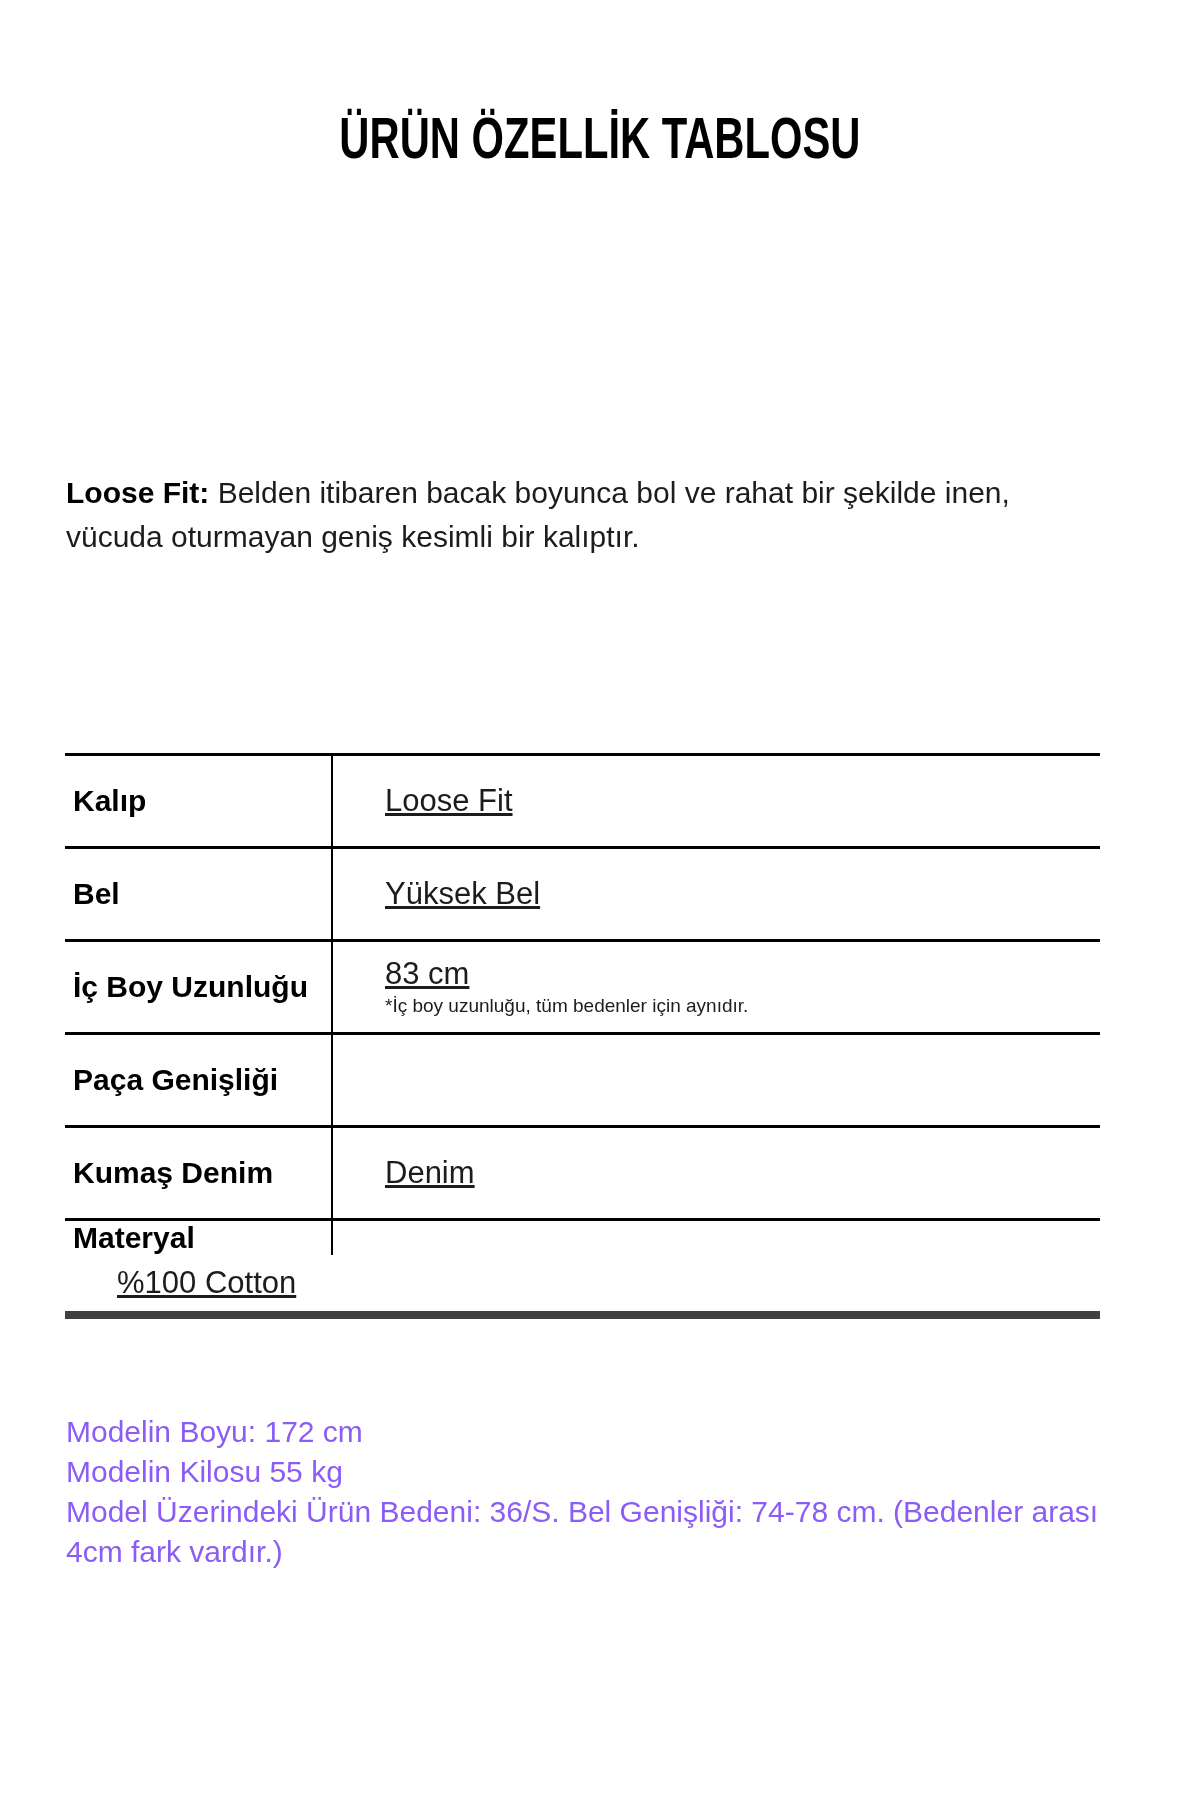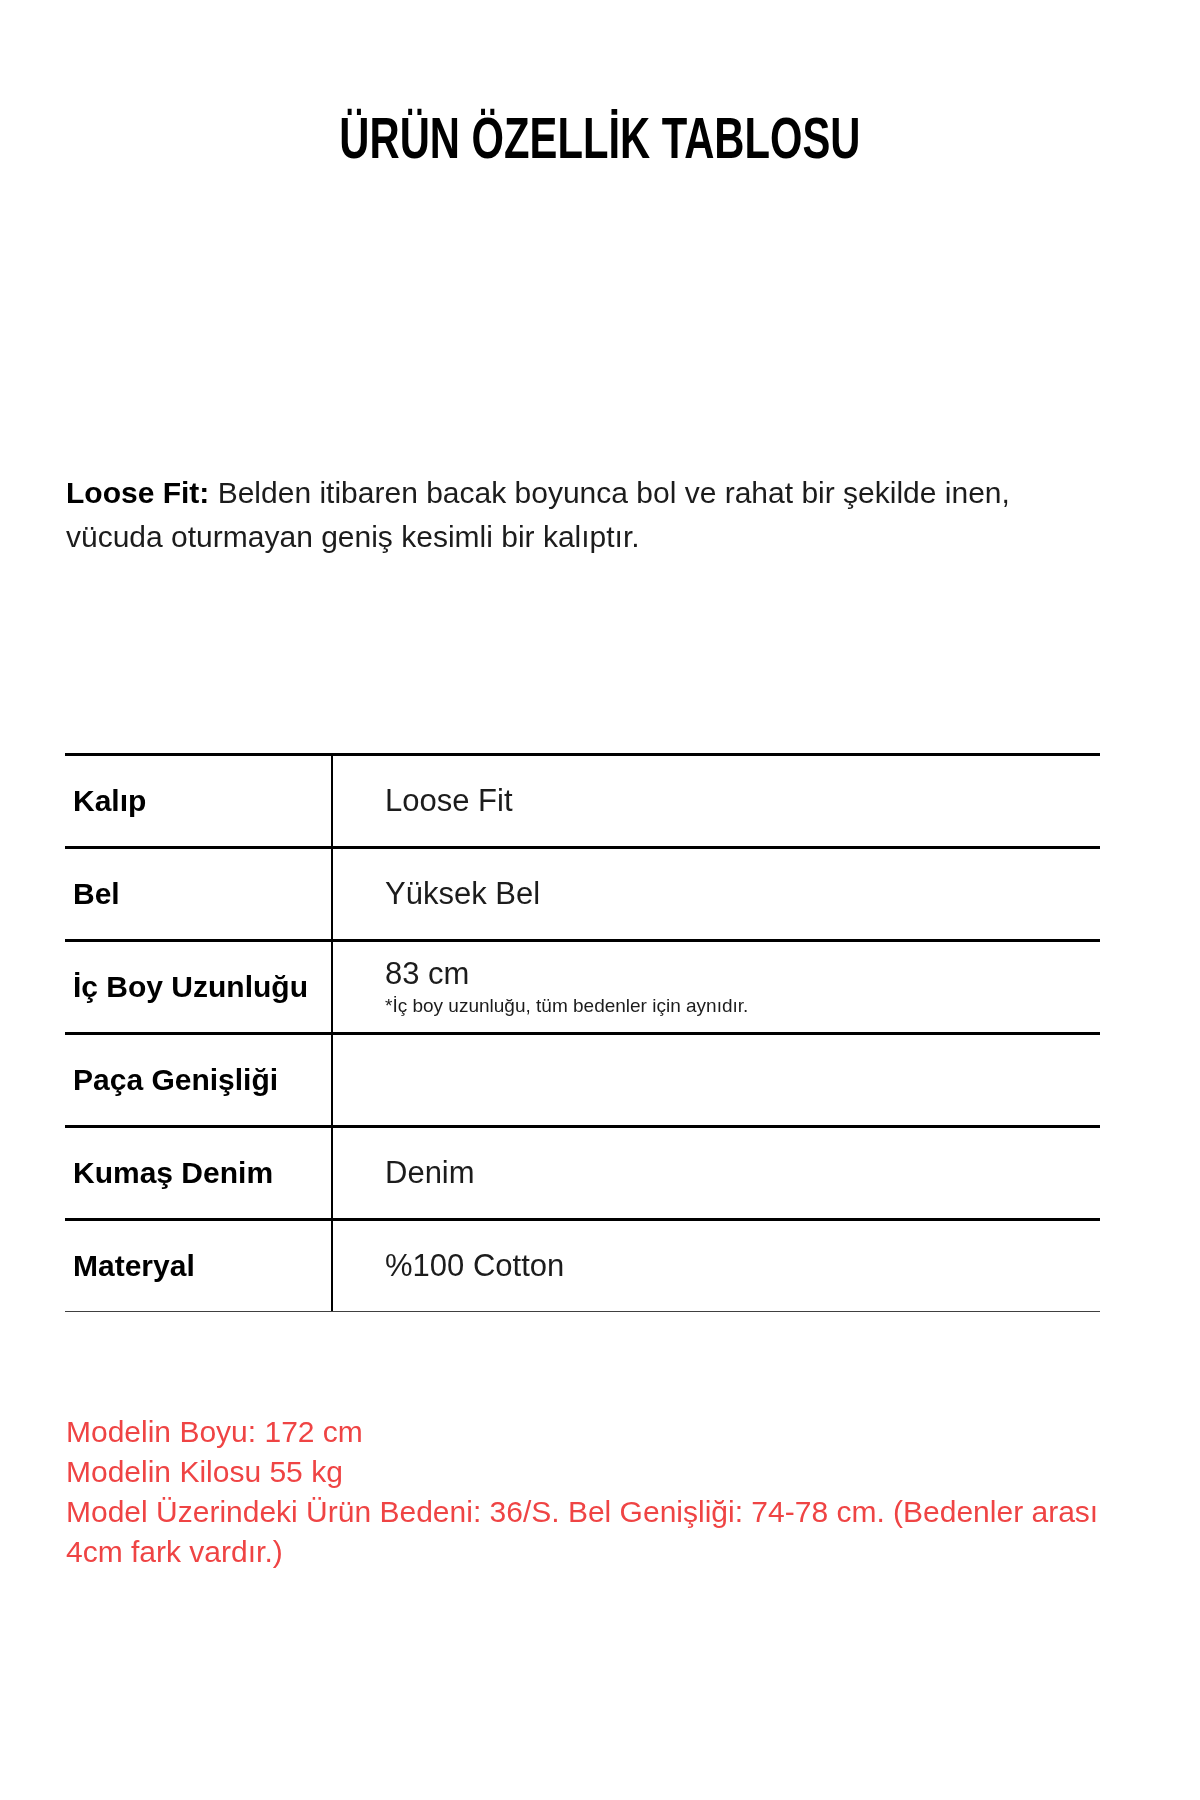--- a/index.html
+++ b/index.html
@@ -57,21 +57,22 @@
     left: 65px;
     width: 1057px;
     border-top: 3px solid #000000;
   }
   .spec-row {
     display: flex;
     height: 90px;
     border-bottom: 3px solid #000000;
   }
   .spec-row:last-child {
-    border-bottom: 1px solid #404040;
+    border-bottom: 8px solid #404040;
+    flex-direction: column;
   }
   .cell-label {
     width: 268px;
     box-sizing: border-box;
     padding-left: 8px;
     display: flex;
     align-items: center;
     font-size: 30px;
     font-weight: 700;
     color: #000000;
@@ -82,38 +83,39 @@
     box-sizing: border-box;
     padding-left: 52px;
     display: flex;
     flex-direction: column;
     justify-content: center;
     color: #1c1c1c;
   }
   .value-main {
     font-size: 31px;
     line-height: 36px;
+    text-decoration: underline;
   }
   .value-note {
     font-size: 19px;
     line-height: 24px;
     margin-top: 2px;
     color: #1c1c1c;
   }
   .value-note:empty { display: none; }
 
   
   .footer-note {
     position: absolute;
     top: 1412px;
     left: 66px;
     width: 1085px;
     font-size: 30px;
     line-height: 40px;
-    color: #ef4444;
+    color: #8b5cf6;
   }
 </style>
 </head>
 <body>
 
 <div class="page">
 
   <div class="title-wrap">
     <span class="title-text">ÜRÜN ÖZELLİK TABLOSU</span>
   </div>

